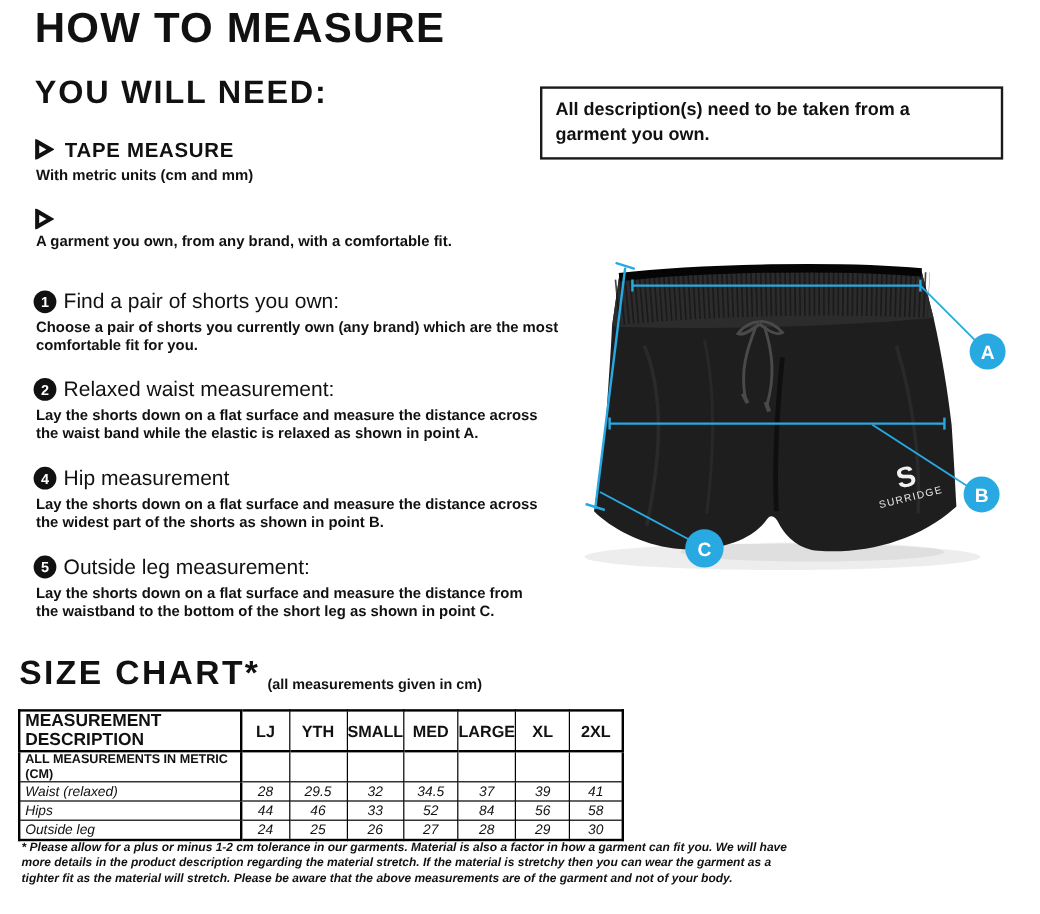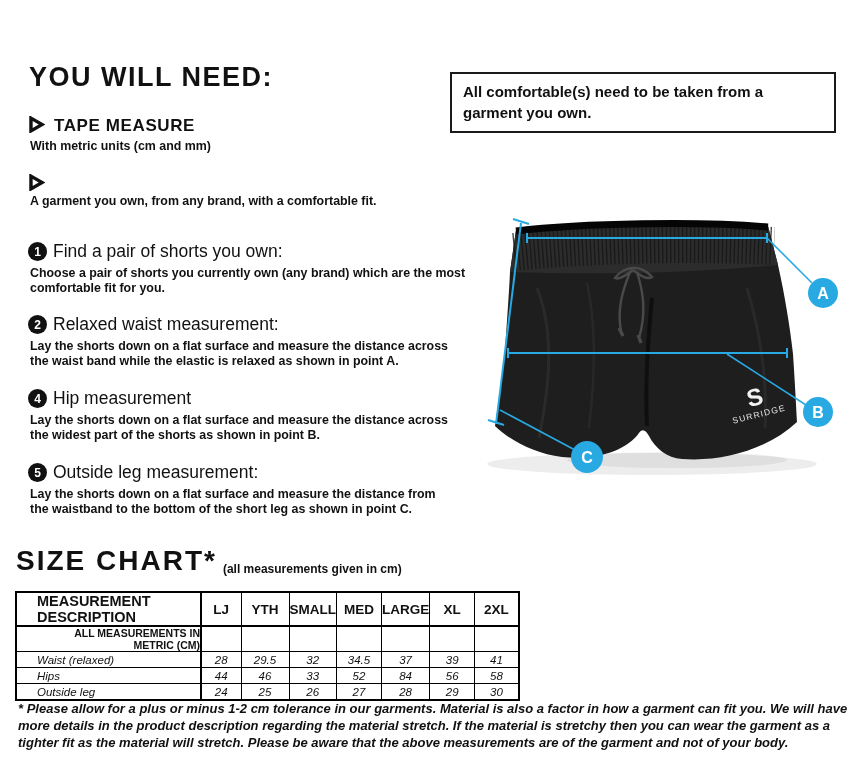--- a/index.html
+++ b/index.html
@@ -24,50 +24,51 @@
   .need-item .desc{font-size:12.4px;font-weight:bold;margin:3px 0 0 2px;}
 
   .step .head{display:flex;align-items:center;gap:6px;}
   .badge{
     flex:0 0 auto;width:19px;height:19px;border-radius:50%;background:#111;
     color:#fff;font-size:12px;font-weight:bold;display:flex;align-items:center;justify-content:center;
   }
   .step .head .lbl{font-size:17.5px;font-weight:normal;}
   .step .desc{font-size:12.4px;font-weight:bold;line-height:1.22;margin:4px 0 0 2px;}
 
-  .sc-head{left:16px;top:545px;display:flex;align-items:center;}
+  .sc-head{left:16px;top:545px;display:flex;align-items:flex-end;}
   .sc-head .big{font-size:28px;font-weight:bold;letter-spacing:2px;}
   .sc-head .small{font-size:12px;font-weight:bold;margin-left:6px;margin-top:16px;}
 
   table.size{
     left:15px;top:591px;border-collapse:collapse;table-layout:fixed;
     border:2px solid #000;font-family:"Liberation Sans",sans-serif;
   }
   table.size th,table.size td{border:1px solid #000;padding:0;text-align:center;overflow:hidden;}
   table.size th.desc-col,table.size td.lbl{
-    text-align:left;padding-left:20px;border-right:2px solid #000;
+    text-align:left;padding-left:4px;border-right:2px solid #000;
   }
   table.size tr.hdr th{height:23px;font-size:13.5px;font-weight:bold;border-bottom:2px solid #000;}
   table.size tr.hdr th.desc-col{font-size:14.5px;}
-  table.size tr.metric td{height:14px;font-size:10.5px;font-weight:bold;text-align:right;}
+  table.size tr.metric td{height:14px;font-size:10.5px;font-weight:bold;}
   table.size tr.data td{height:15px;font-size:11.5px;font-weight:normal;font-style:italic;}
 
   .footnote{
-    left:18px;top:700px;width:832px;font-size:13px;font-weight:bold;
+    left:18px;top:700px;width:832px;font-size:10px;font-weight:bold;
     font-style:italic;line-height:1.32;
   }
 </style>
 </head>
 <body>
 
 <div class="page">
 
+  <div class="abs title">HOW TO MEASURE</div>
 
   <div class="abs notice-box">
-    <span class="preline">All comfortable(s) need to be taken from a
+    <span class="preline">All description(s) need to be taken from a
 garment you own.</span>
   </div>
 
   <div class="abs ywn-heading">YOU WILL NEED:</div>
 
   <div class="abs need-item" style="left:28px;top:116px;">
     <div class="head">
       <svg class="tri" width="17" height="17" viewBox="0 0 20 20">
         <path d="M3.5 2.5 L16.5 10 L3.5 17.5 Z" fill="#ffffff" stroke="#111" stroke-width="4" stroke-linejoin="miter"></path>
       </svg>

